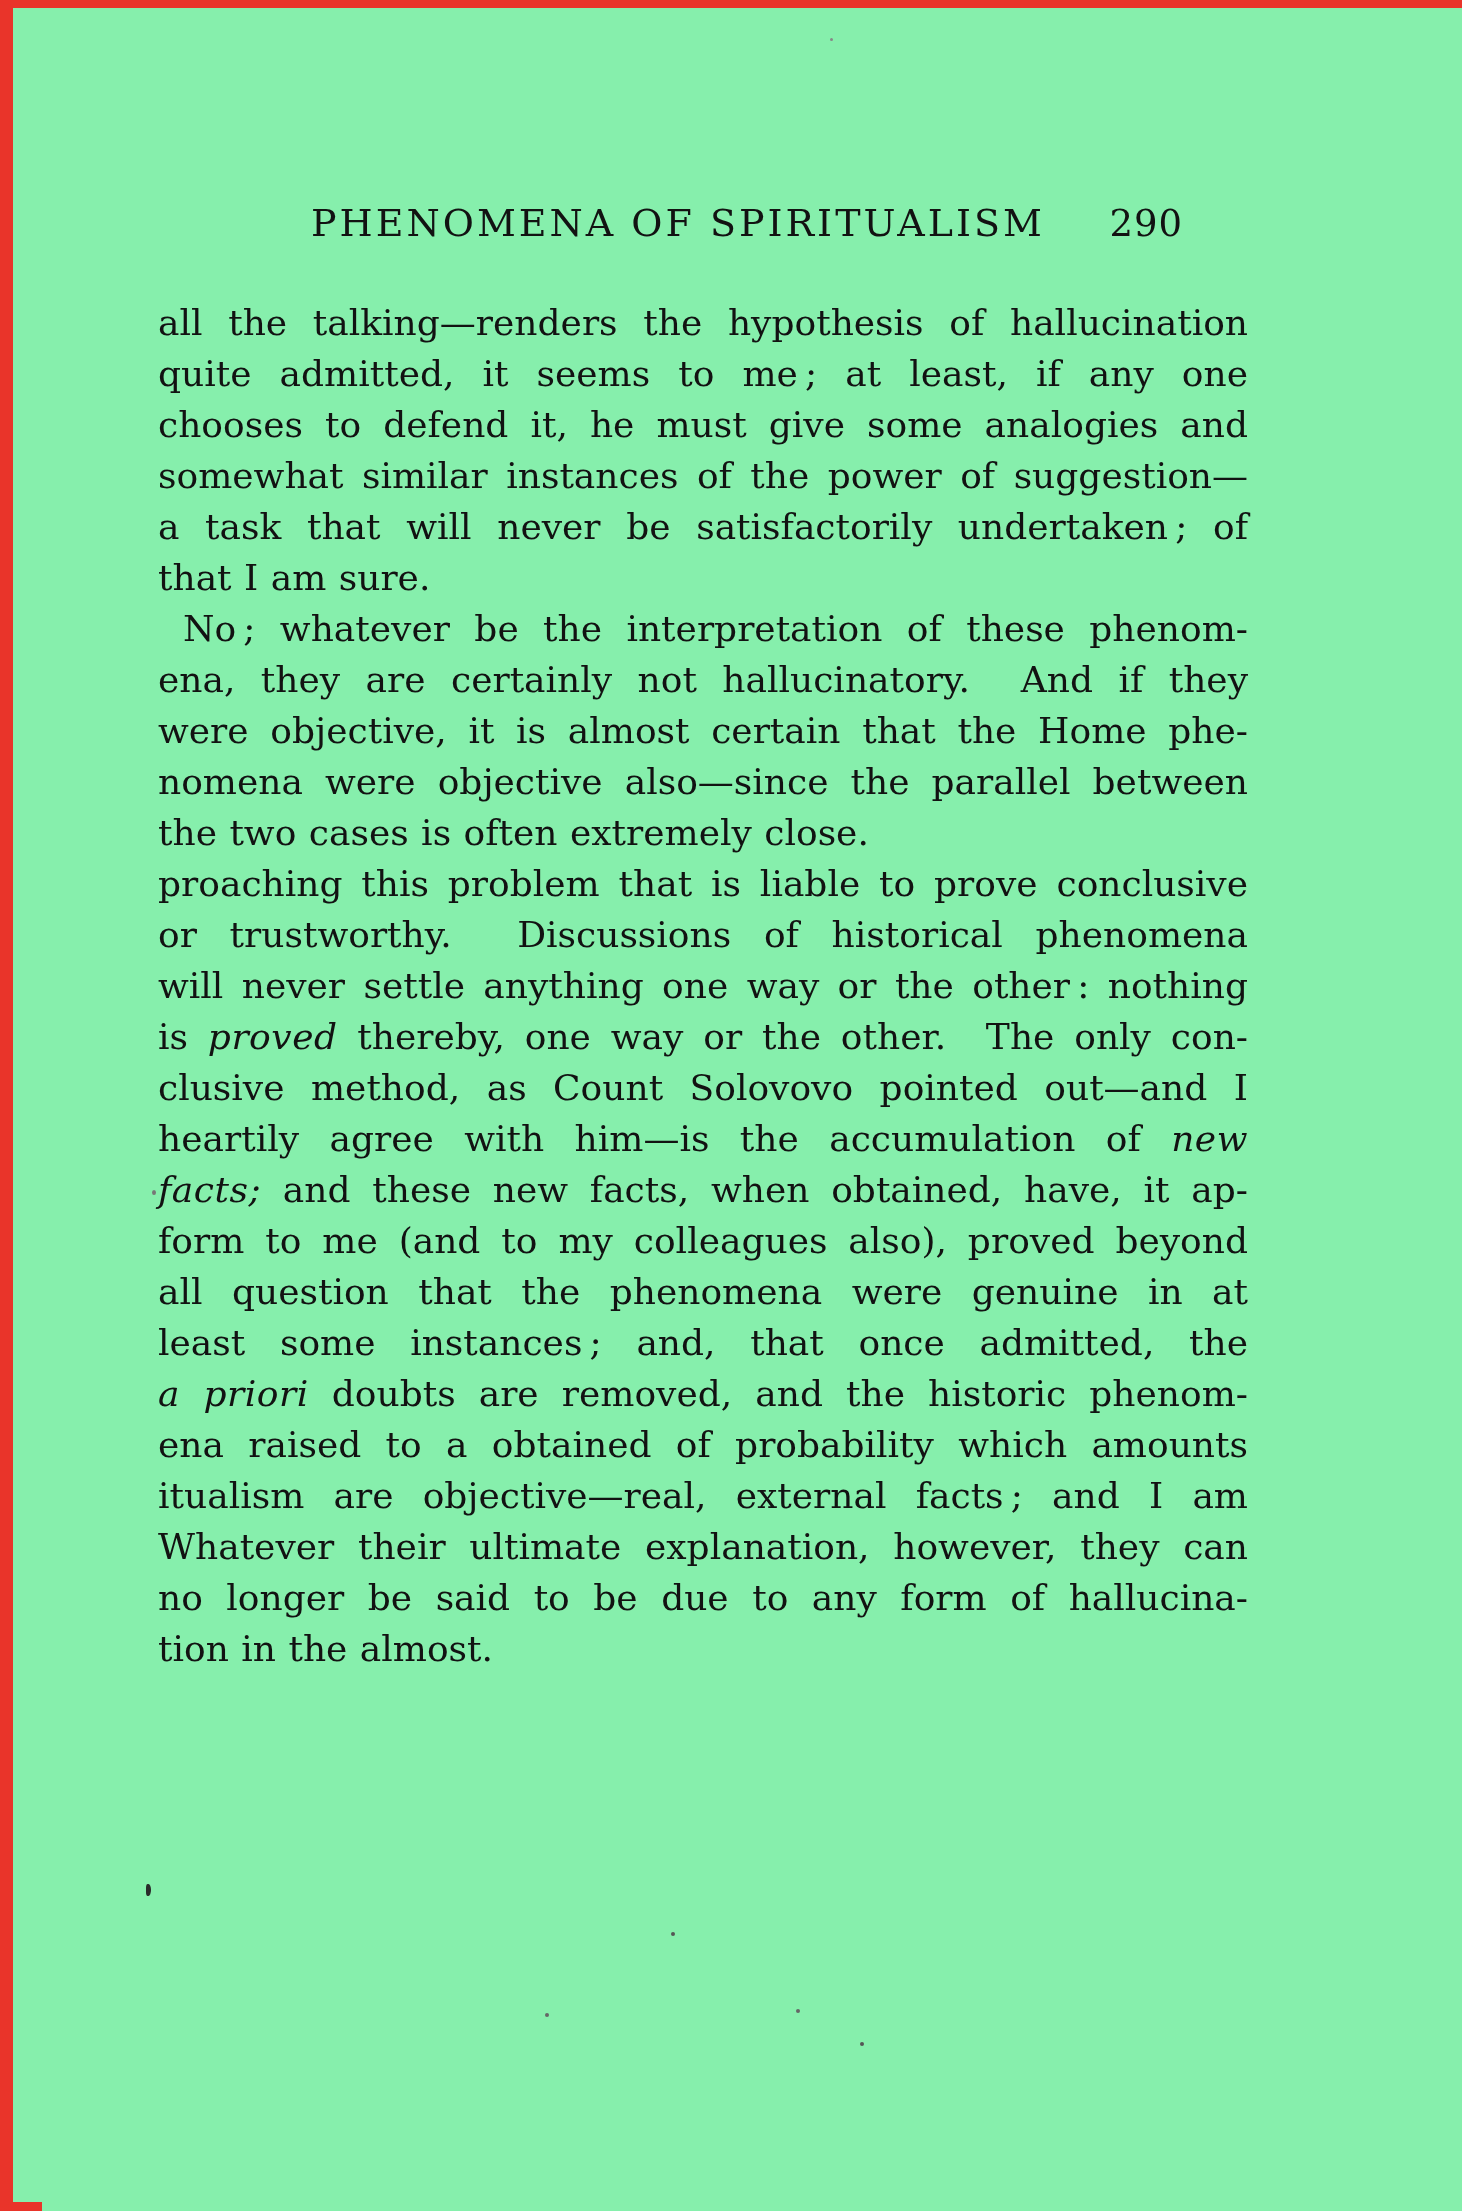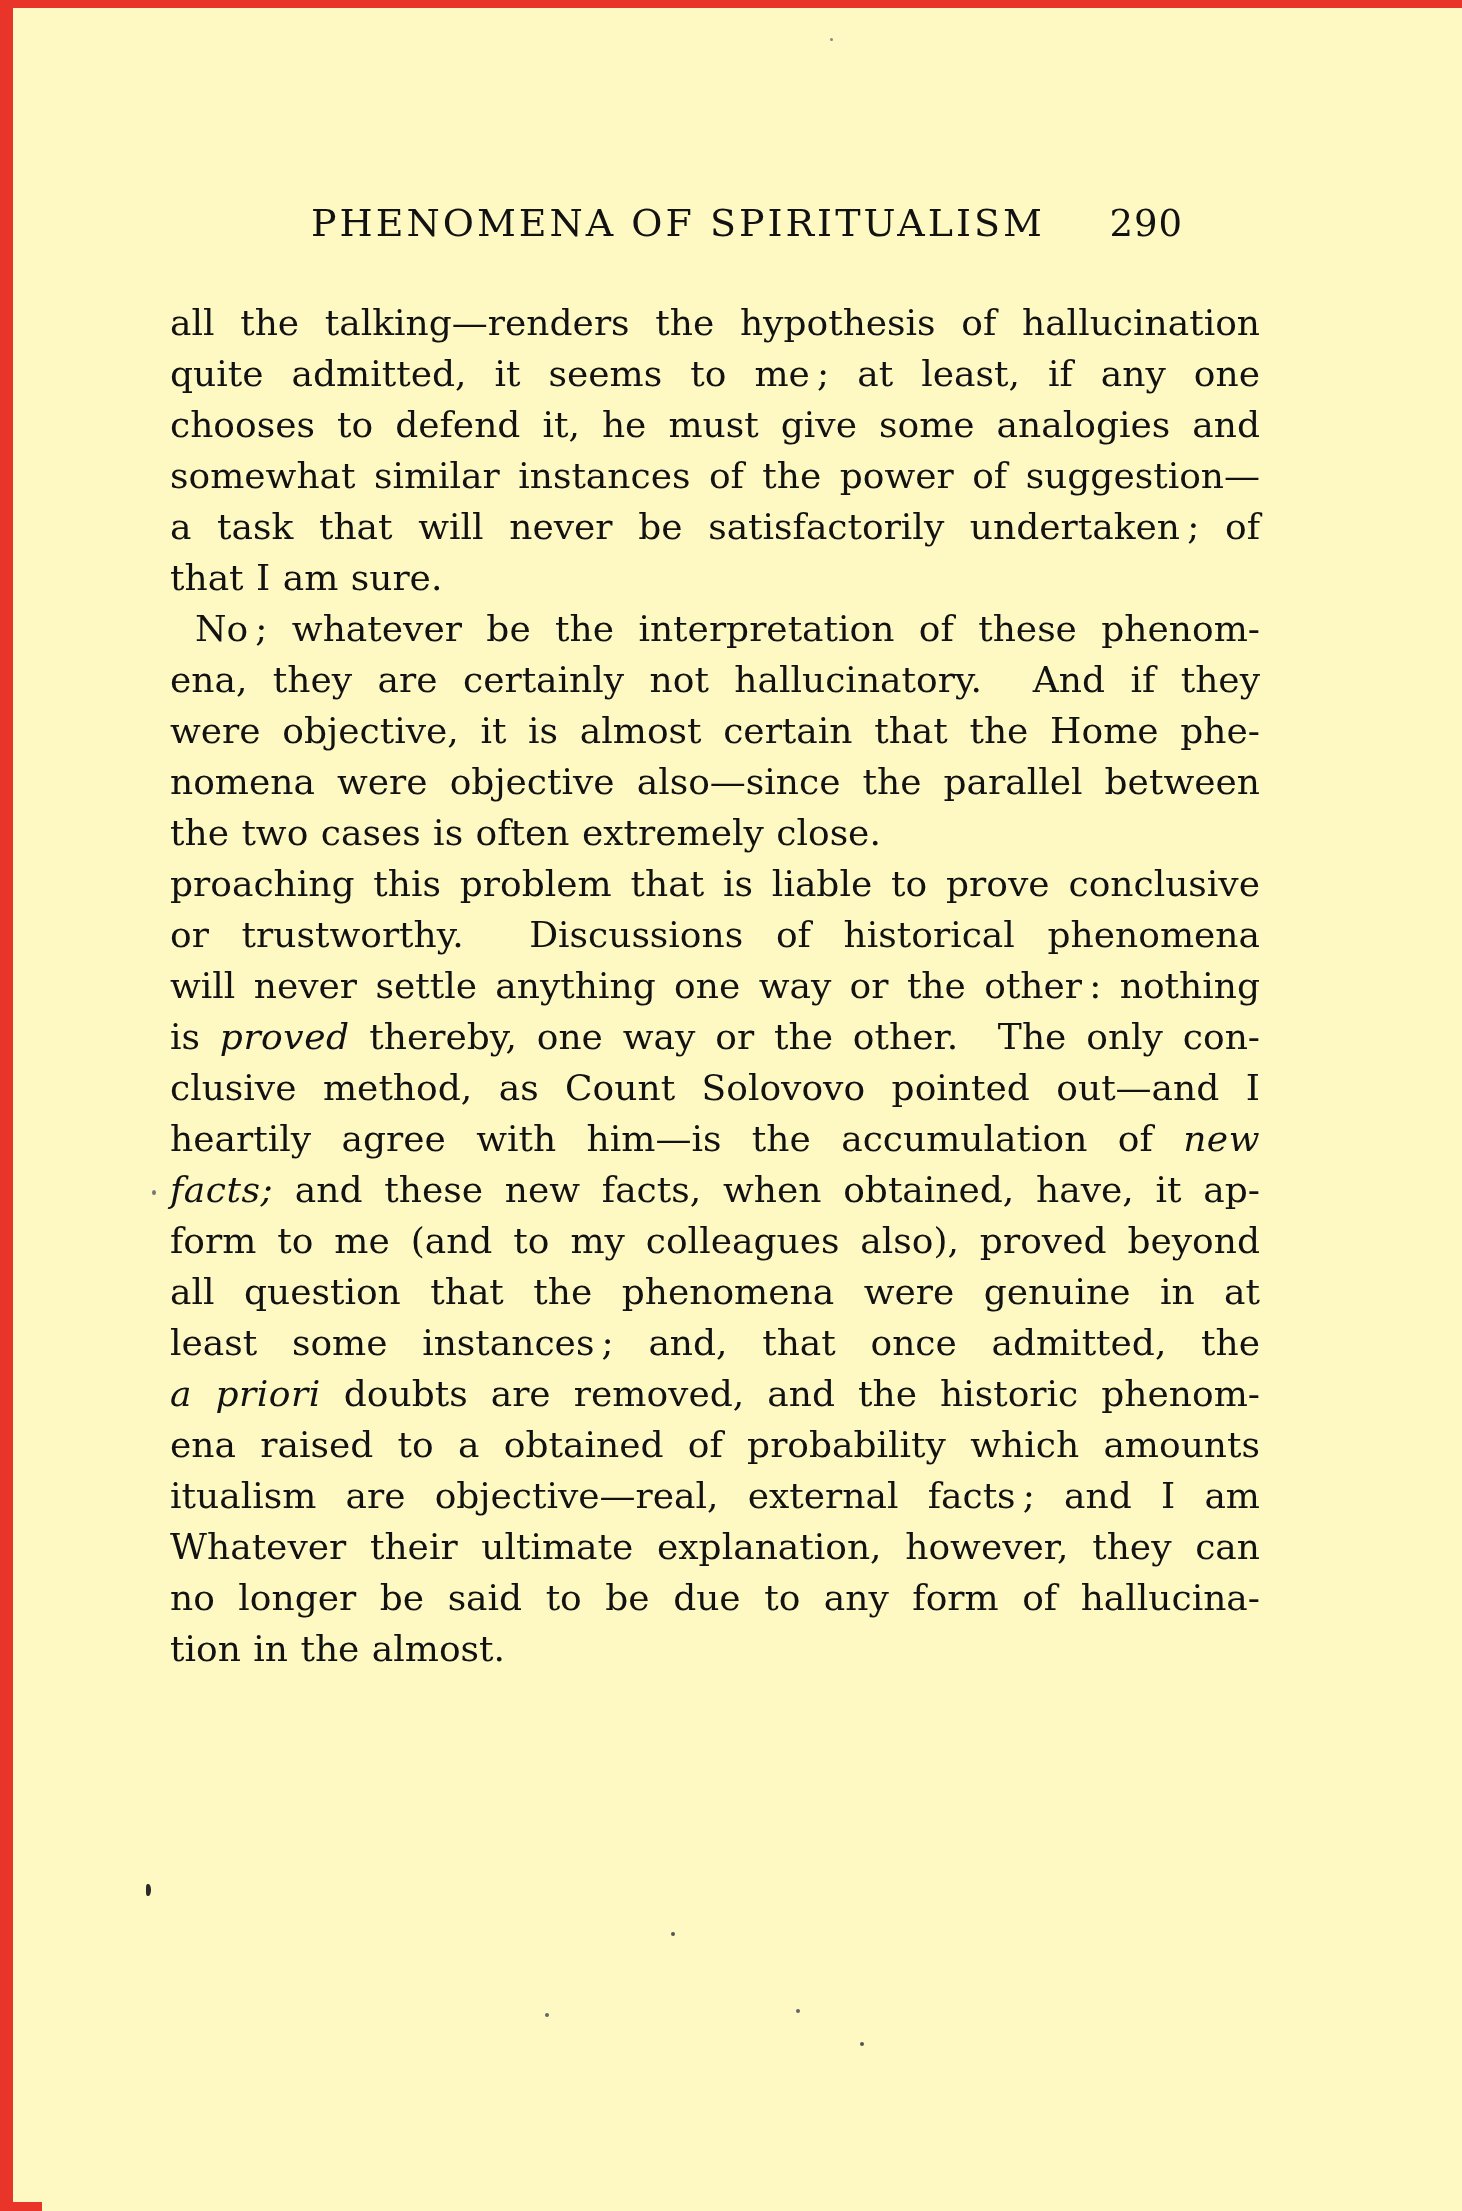--- a/index.html
+++ b/index.html
@@ -21,36 +21,36 @@
   
   .header { position: absolute; top: 201px; left: 173px; width: 1090px; height: 52px; }
   .htitle {
     position: absolute; left: 505px; top: 0; transform: translateX(-50%);
     font-size: 38px; letter-spacing: 3px; white-space: nowrap;
   }
   .hnum { position: absolute; right: 80px; top: 1px; font-size: 37px; letter-spacing: 1px; }
 
   
   .bodytext {
-    position: absolute; left: 170px; top: 297px; width: 1090px;
+    position: absolute; left: 158px; top: 297px; width: 1090px;
     font-size: 36px; line-height: 51px; word-spacing: 1px;
   }
   .tline { text-align: justify; text-align-last: justify; }
   .tline.plast { text-align-last: left; }
   .tline.indent { text-indent: 25px; }
   .tline i { font-style: italic; letter-spacing: 0.5px; }
 
   
   .speck { position: absolute; border-radius: 50%; }
   .speck.tick { border-radius: 40% 60% 60% 40%; }
 </style>
 </head>
 <body>
 
-<div class="page" style="background: #fef9c3; color: rgb(18, 18, 18); text-decoration: underline;">
+<div class="page" style="background: #86efac; color: rgb(18, 18, 18); text-decoration: underline;">
 
   <div class="scan-edge edge-top" style="background: rgb(233, 52, 42);"></div>
   <div class="scan-edge edge-left" style="background: rgb(233, 52, 42);"></div>
   <div class="scan-edge edge-corner" style="background: rgb(233, 52, 42);"></div>
 
   <div class="header">
     <span class="htitle">PHENOMENA OF SPIRITUALISM</span>
     <span class="hnum">290</span>
   </div>
 

